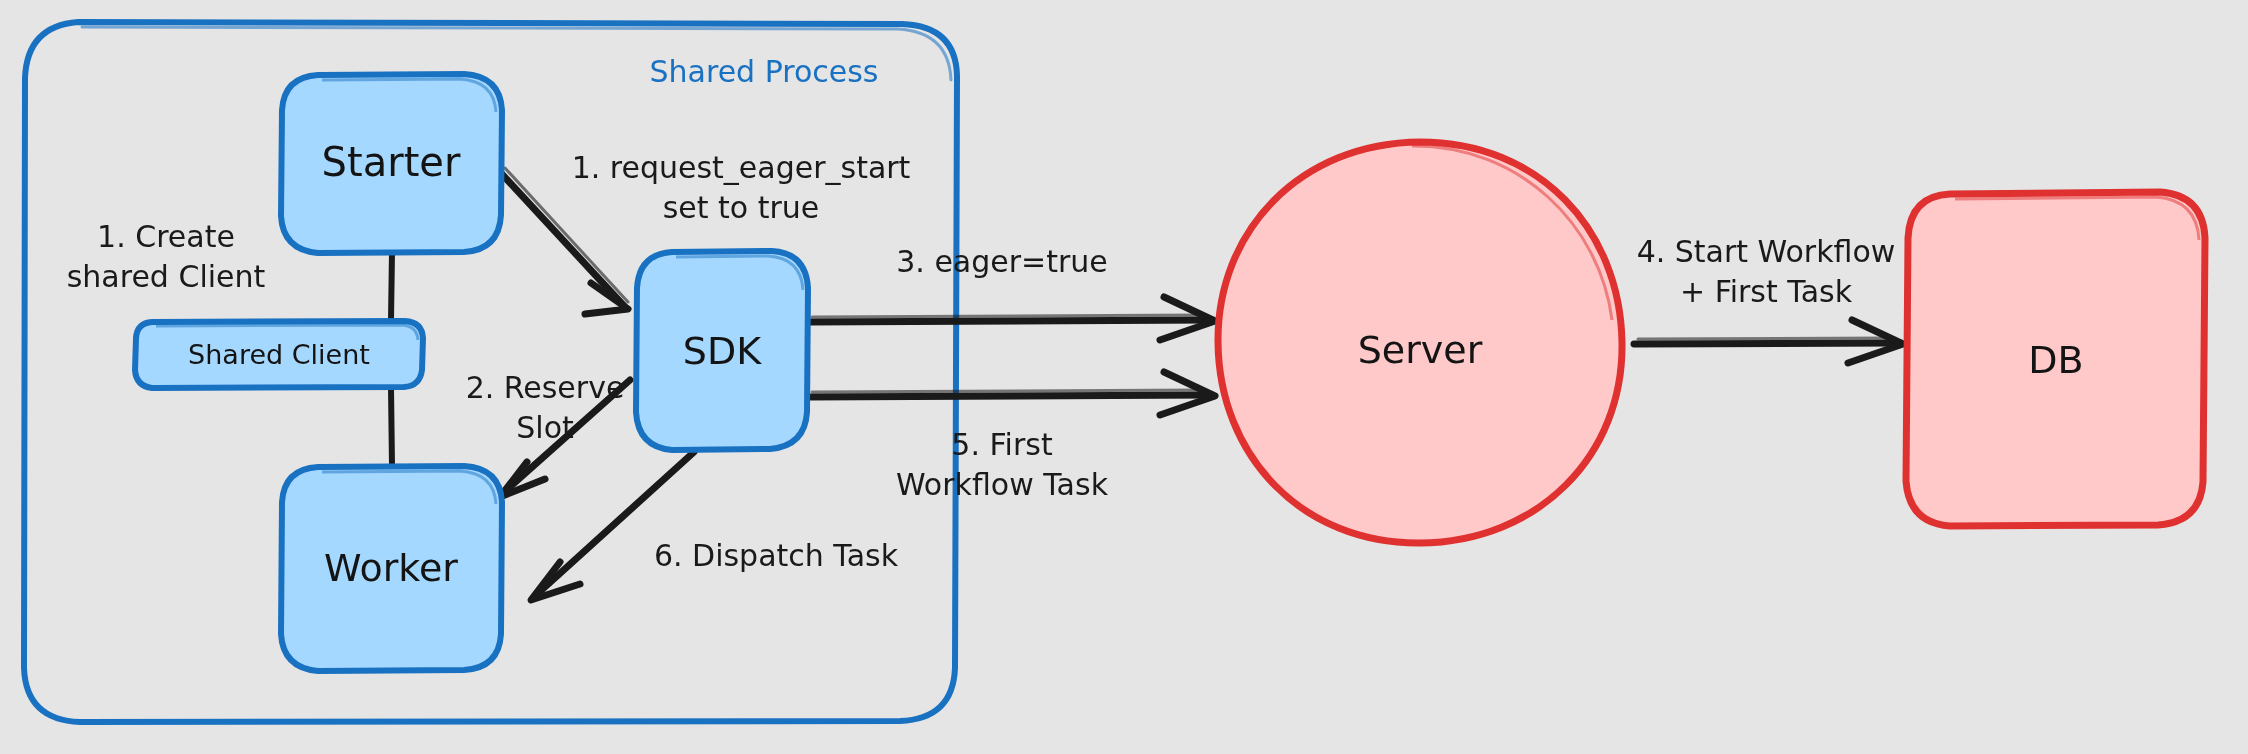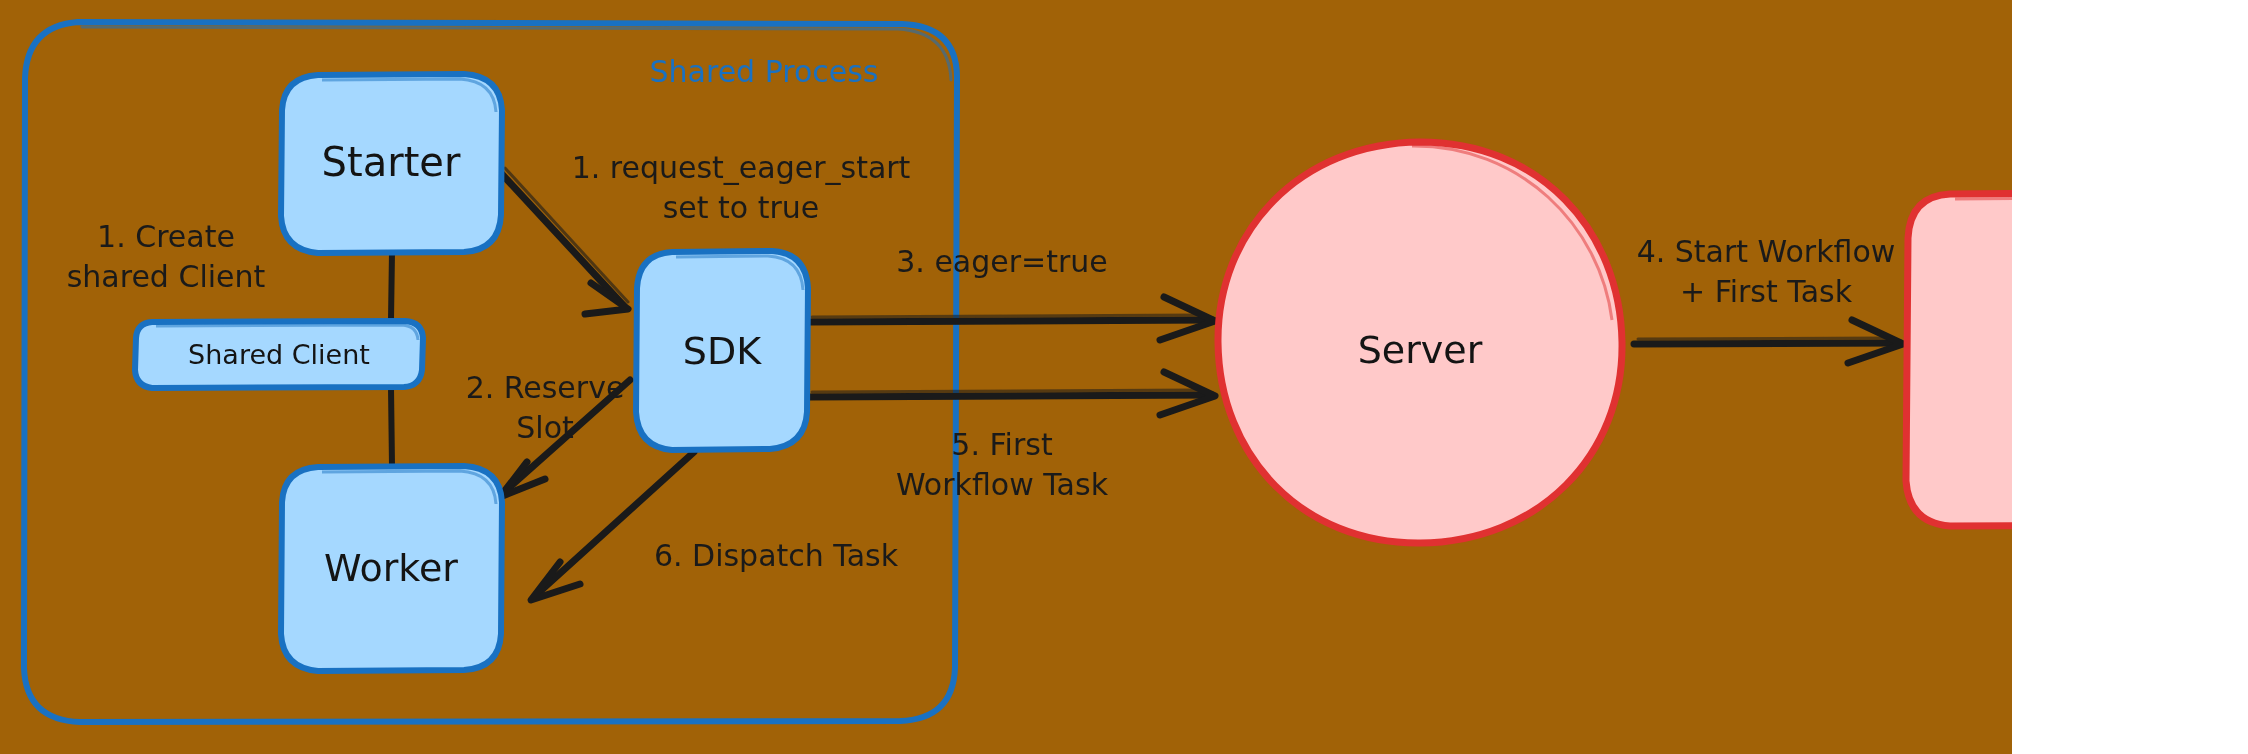--- a/index.html
+++ b/index.html
@@ -5,23 +5,23 @@
   html, body {
     margin: 0;
     padding: 0;
     background: #ffffff;
   }
   body {
     font-family: "DejaVu Sans", sans-serif;
   }
   #canvas {
     position: relative;
-    width: 2012px;
+    width: 2248px;
     height: 754px;
-    background: #a16207;
+    background: #e5e5e5;
     overflow: hidden;
   }
   #diagram-svg {
     position: absolute;
     left: 0;
     top: 0;
     width: 2248px;
     height: 754px;
   }
   .node-label {

